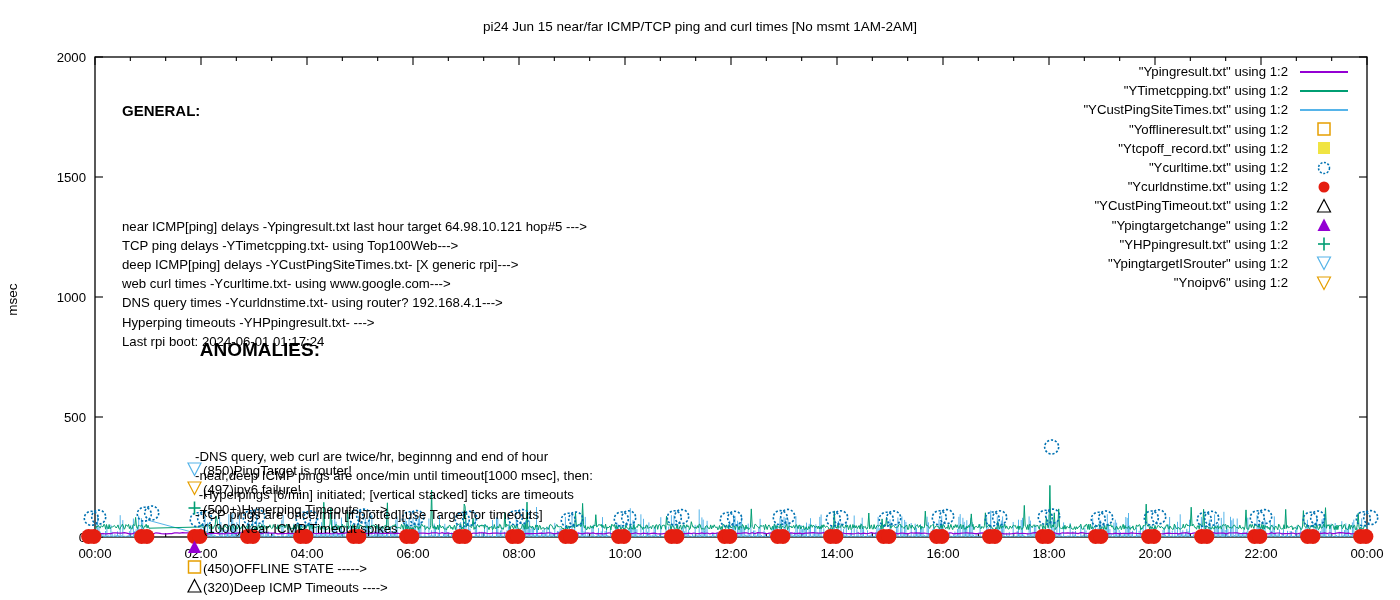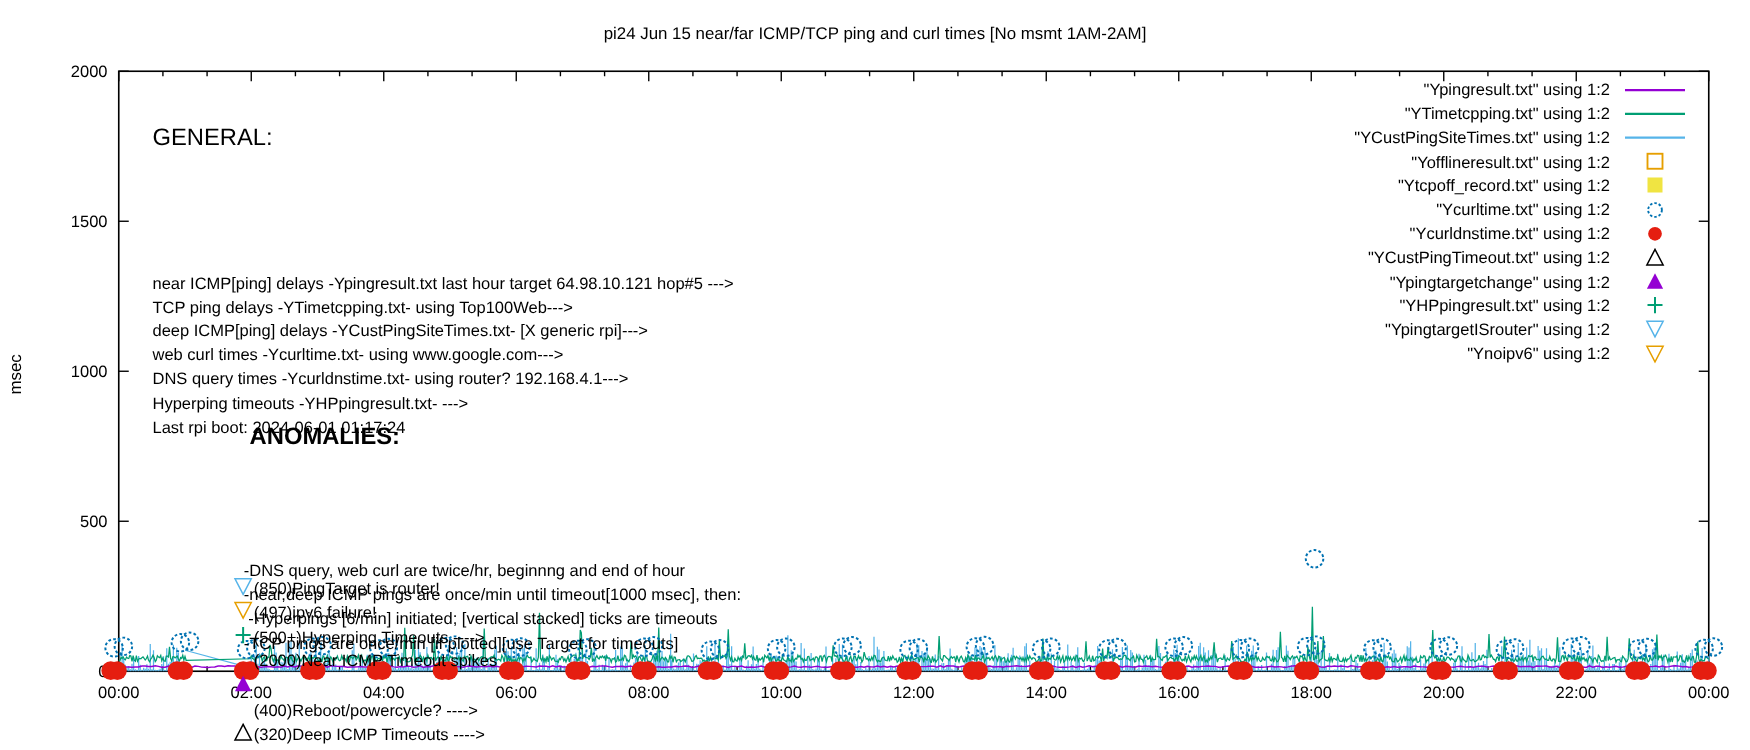--- a/index.html
+++ b/index.html
@@ -5,21 +5,21 @@
   html,body{margin:0;padding:0;background:#ffffff;}
   #screen{position:relative;width:1400px;height:600px;background:#ffffff;overflow:hidden;
           font-family:"Liberation Sans",sans-serif;color:#000;}
   .title{position:absolute;top:19px;left:0;width:1400px;text-align:center;font-size:13.5px;}
   .ylabel{position:absolute;left:-28px;top:292px;width:80px;text-align:center;
           transform:rotate(-90deg);font-size:13.5px;}
   .xcaption{position:absolute;left:95px;top:571px;width:1272px;text-align:center;font-size:13.5px;}
   #plot{position:absolute;left:0;top:0;}
   .txtblock{position:absolute;font-size:13.2px;line-height:19.2px;white-space:pre;}
   #general{left:122px;top:63px;}
-  #general .hd{font-weight:normal;font-size:19px;}
+  #general .hd{font-weight:bold;font-size:15px;}
   #general .indent{margin-left:73px;}
   #anoms{left:122px;top:302px;}
   #anoms .hd{font-weight:bold;font-size:19px;margin-bottom:5px;text-align:center;}
   .anom-row{display:flex;align-items:flex-start;height:19.6px;margin-left:64px;}
   .anom-marker{width:17px;height:16px;display:inline-block;flex:0 0 17px;}
   #legend{position:absolute;top:62px;right:50px;}
   .legend-row{display:flex;align-items:center;justify-content:flex-end;height:19.2px;font-size:13.2px;}
   .leg-label{white-space:pre;}
   .leg-sample{width:52px;height:16px;margin-left:10px;flex:0 0 52px;}
 </style>
@@ -277,28 +277,30 @@
             </svg></span>
           <span>(497)ipv6 failure!</span>
         </div><div class="anom-row">
           <span class="anom-marker"><svg width="17" height="16">
               <line x1="2.5" y1="8" x2="14.5" y2="8" stroke="#009E73" stroke-width="1.6"></line>
               <line x1="8.5" y1="1.5" x2="8.5" y2="14.5" stroke="#009E73" stroke-width="1.6"></line>
             </svg></span>
           <span>(500+)Hyperping Timeouts ----&gt;</span>
         </div><div class="anom-row">
           <span class="anom-marker"></span>
-          <span>(2000)Near ICMP Timeout spikes</span>
+          <span>(1000)Near ICMP Timeout spikes</span>
         </div><div class="anom-row">
           <span class="anom-marker"><svg width="17" height="16">
               <polygon points="8.5,1.5 15,14 2,14" fill="#9400D3"></polygon>
             </svg></span>
         </div><div class="anom-row">
-          <span class="anom-marker"></span>
-          <span>(400)Reboot/powercycle? ----&gt;</span>
+          <span class="anom-marker"><svg width="17" height="16">
+              <rect x="2.5" y="2" width="12" height="12" stroke="#E69F00" fill="none" stroke-width="1.5"></rect>
+            </svg></span>
+          <span>(450)OFFLINE STATE -----&gt;</span>
         </div><div class="anom-row">
           <span class="anom-marker"><svg width="17" height="16">
               <polygon points="8.5,1.5 15,14 2,14" stroke="#000000" fill="none" stroke-width="1.2"></polygon>
             </svg></span>
           <span>(320)Deep ICMP Timeouts ----&gt;</span>
         </div></div>
   </div>
 
   <div id="legend">
     <div>

